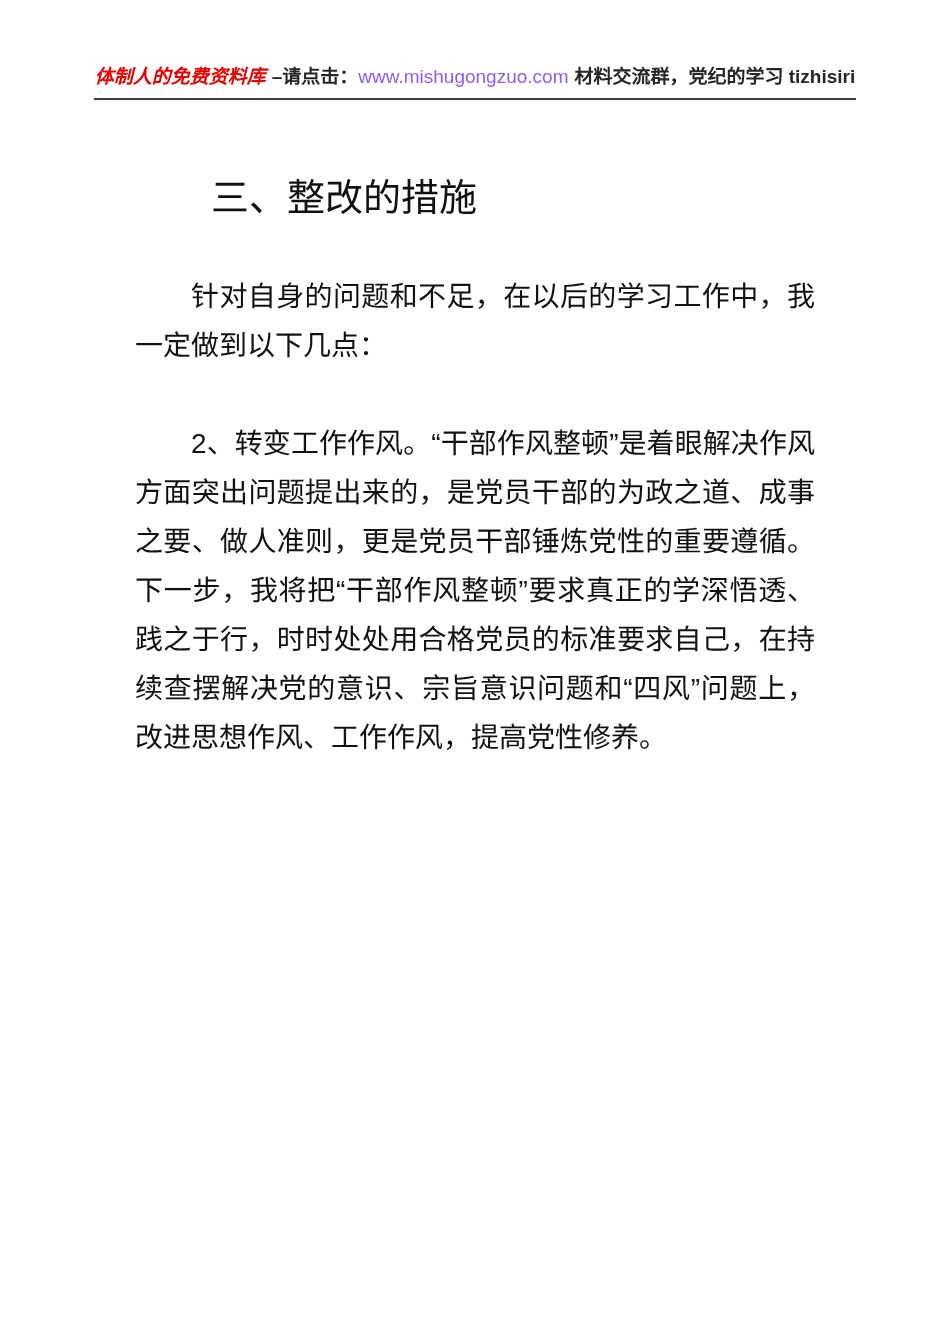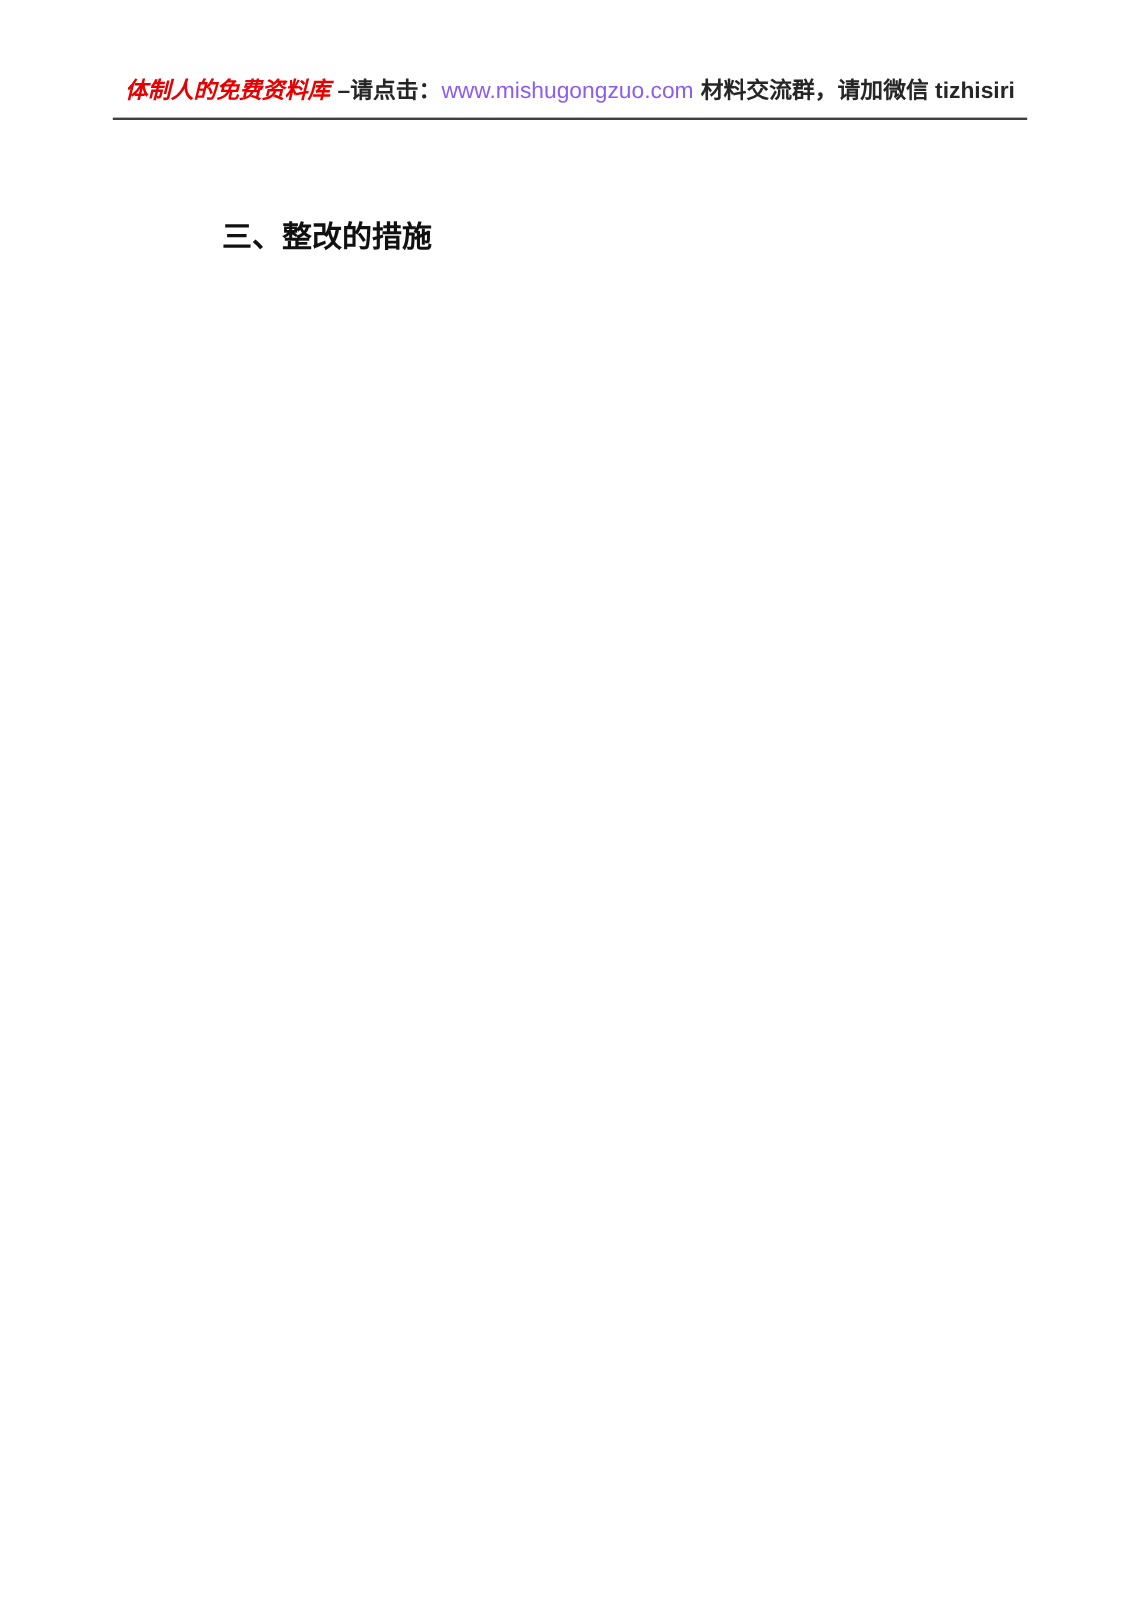--- a/index.html
+++ b/index.html
@@ -59,41 +59,43 @@
     width: 680px;
     margin: 0 auto;
     padding-top: 74px;
     font-size: 28px;
     line-height: 49px;
     color: #111111;
     text-align: justify;
     text-justify: inter-ideograph;
   }
   .doc-body h2 {
-    font-size: 25px;
-    font-weight: bold;
+    font-size: 38px;
+    font-weight: normal;
     margin: 0 0 49px 0;
     text-indent: 2em;
     line-height: 49px;
   }
   .doc-body p {
     margin: 0 0 49px 0;
     text-indent: 2em;
   }
   .doc-body p:last-child { margin-bottom: 0; }
 </style>
 </head>
 <body>
 
 <div class="page">
 
   <div class="doc-header">
-    <span class="brand">体制人的免费资料库</span><span class="sep"></span><span class="click-prefix">–请点击：</span><span class="url">www.mishugongzuo.com</span><span class="sep"></span><span class="suffix">材料交流群，请加微信 tizhisiri</span>
+    <span class="brand">体制人的免费资料库</span><span class="sep"></span><span class="click-prefix">–请点击：</span><span class="url">www.mishugongzuo.com</span><span class="sep"></span><span class="suffix">材料交流群，党纪的学习 tizhisiri</span>
   </div>
 
   <div class="doc-body">
     <h2>三、整改的措施</h2>
 
+    <p>针对自身的问题和不足，在以后的学习工作中，我一定做到以下几点：</p>
 
 
+    <p>2、转变工作作风。“干部作风整顿”是着眼解决作风方面突出问题提出来的，是党员干部的为政之道、成事之要、做人准则，更是党员干部锤炼党性的重要遵循。下一步，我将把“干部作风整顿”要求真正的学深悟透、践之于行，时时处处用合格党员的标准要求自己，在持续查摆解决党的意识、宗旨意识问题和“四风”问题上，改进思想作风、工作作风，提高党性修养。</p>
   </div>
 
 </div>
 
 </body></html>

